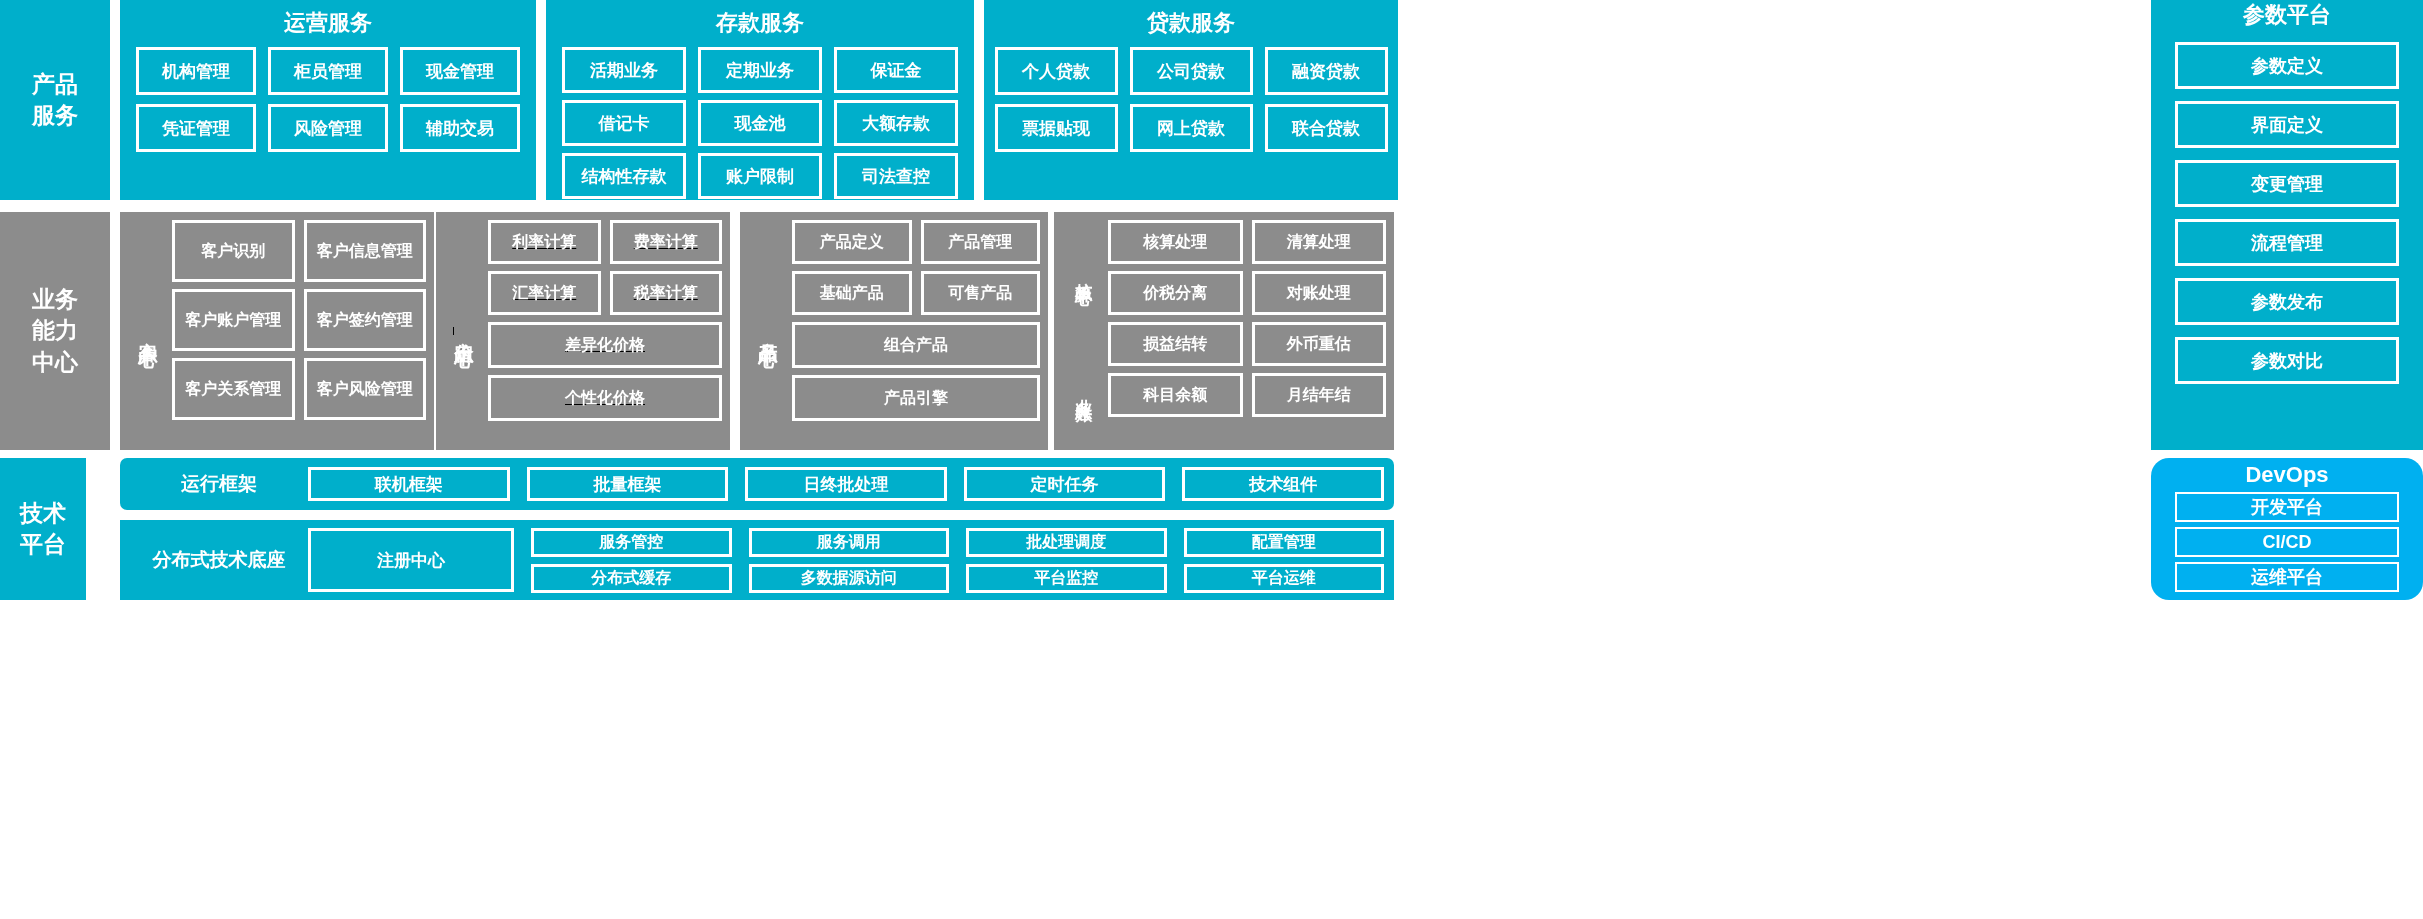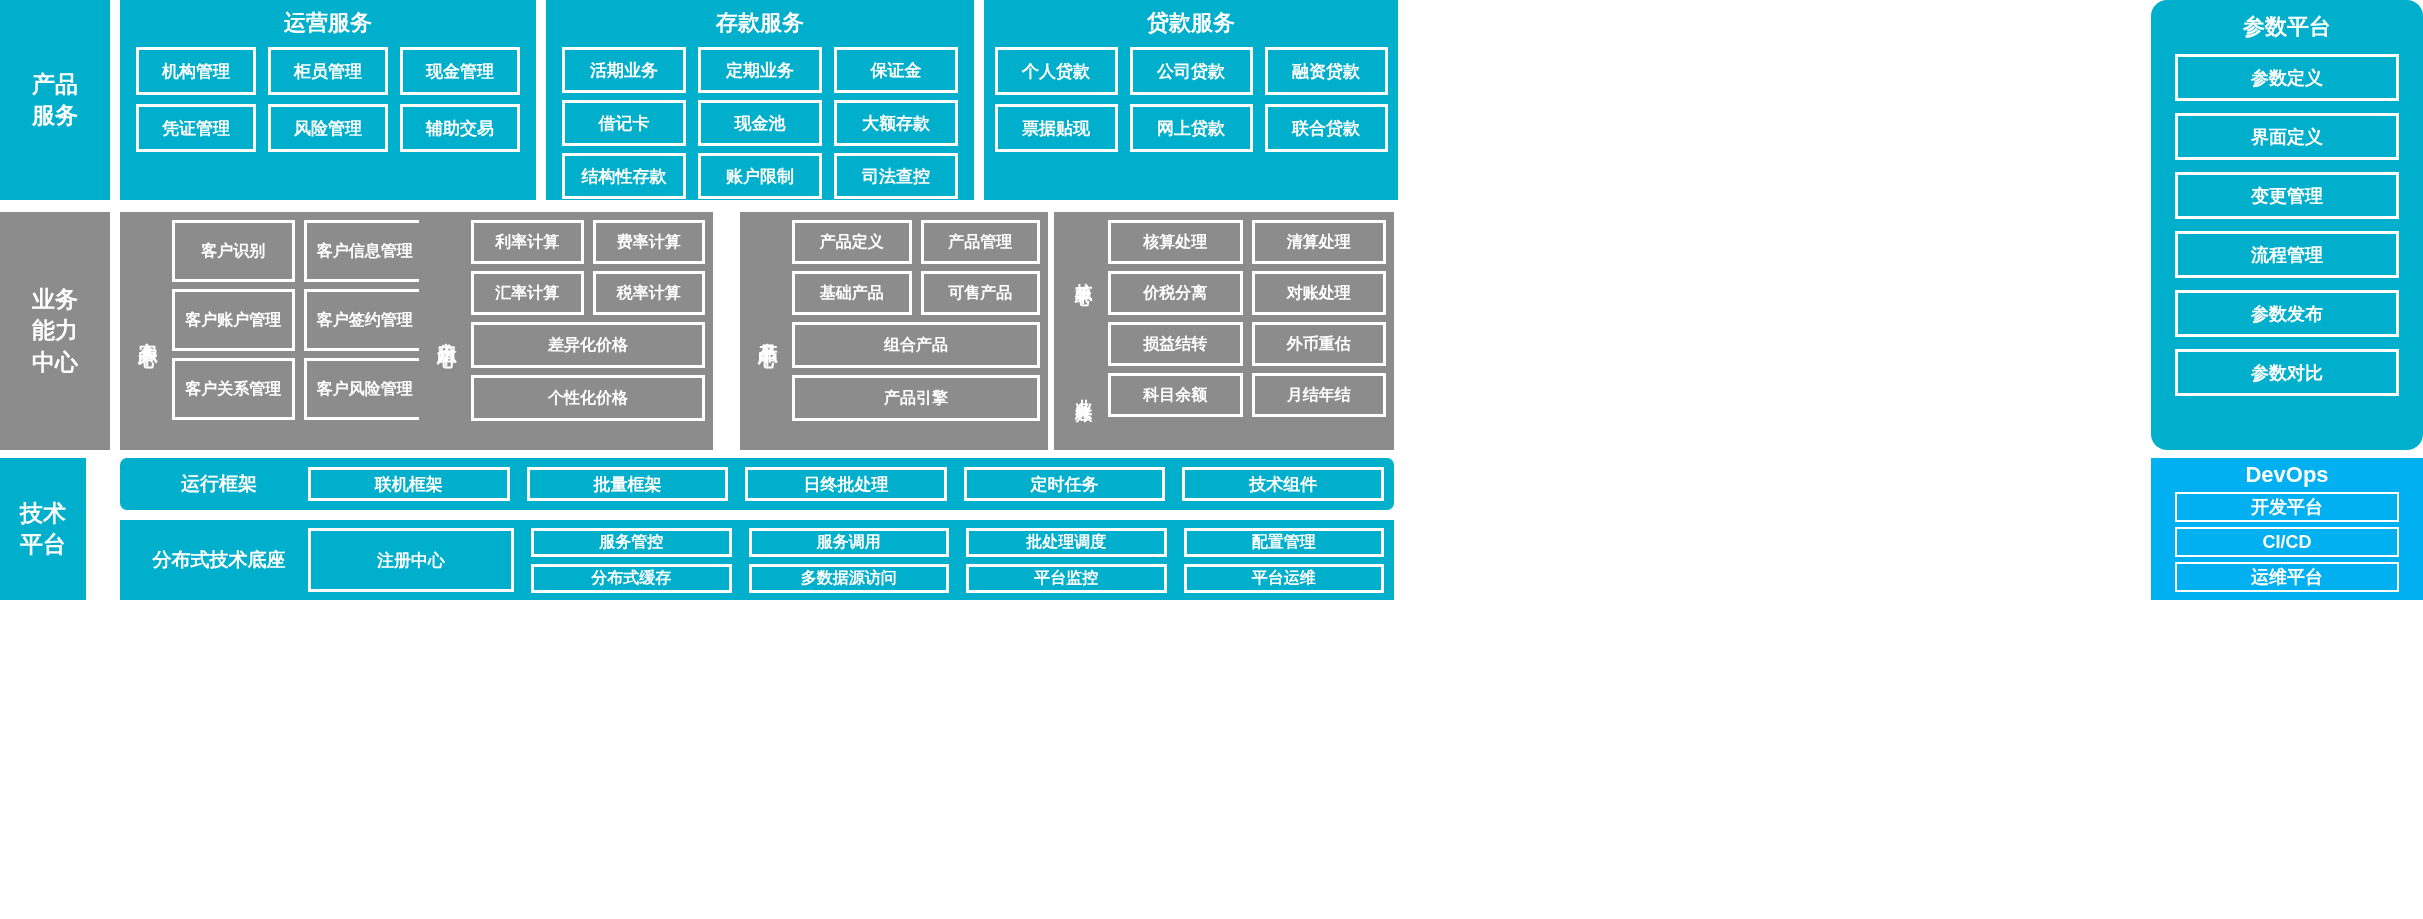--- a/index.html
+++ b/index.html
@@ -51,37 +51,37 @@
   .r1-group .group-title { font-size:22px; margin-bottom:9px; }
   .r1-grid { display:flex; flex-wrap:wrap; gap:9px 12px; justify-content:center; }
   .r1-grid .tile { width:120px; height:48px; font-size:17px; }
   .g-dep .r1-grid .tile { width:124px; height:46px; }
   .g-dep .r1-grid { gap:7px 12px; }
   .g-loan .r1-grid .tile { width:123px; height:48px; }
 
   
   .param-col {
     position:absolute; left:2151px; top:0; width:272px; height:450px;
-    background:#00AFCB; padding:12px 24px;border-radius:16px;
+    background:#00AFCB; padding:0 24px;
   }
   .param-col .group-title { font-size:22px; margin-bottom:12px; }
   .param-col .tile { width:100%; height:47px; font-size:18px; margin-bottom:12px; }
 
   
   .row2 { position:absolute; left:0; top:212px; width:2142px; height:238px; }
   .r2-left {
     position:absolute; left:0; top:0; width:110px; height:238px;
     background:#8C8C8C; font-size:23px; line-height:1.35;
   }
   .r2-group {
     position:absolute; top:0; height:238px; background:#8C8C8C;
     display:flex; align-items:stretch; padding:8px 8px;
   }
   .c-cust  { left:120px;  width:314px; }
-  .c-price { left:419px;  width:294px; }
+  .c-price { left:436px;  width:294px;text-decoration:underline; }
   .c-prod  { left:740px;  width:308px; }
   .c-acct  { left:1054px; width:340px; }
   .r2-group .vlabel { width:40px; font-size:19px; flex:0 0 40px; }
   .r2-body { flex:1; display:flex; flex-direction:column; gap:7px; padding-left:4px; }
   .r2-rowpair { display:flex; gap:9px; }
   .r2-rowpair .tile { flex:1; font-size:16px; }
   .r2-wide { font-size:16px; }
   .c-cust .r2-rowpair .tile { height:62px; }
   .c-price .r2-rowpair .tile { height:44px; }
   .c-price .r2-wide { height:46px; }
@@ -112,21 +112,21 @@
   .strip-items { flex:1; display:flex; gap:17px; }
   .r3-strip1 .tile { flex:1; height:34px; font-size:17px; }
   .reg-tile { width:206px; flex:0 0 206px; height:64px; font-size:17px; margin-right:17px; }
   .strip2-grid { flex:1; display:flex; flex-direction:column; gap:7px; }
   .strip2-row { display:flex; gap:17px; }
   .strip2-row .tile { flex:1; height:29px; font-size:16px; }
 
   
   .devops-col {
     position:absolute; left:2151px; top:458px; width:272px; height:142px;
-    background:#00B0F0; padding:4px 24px;
+    background:#00B0F0; padding:4px 24px;border-radius:18px;
   }
   .devops-col .group-title { font-size:22px; margin-bottom:4px; }
   .devops-col .tile { width:100%; height:30px; font-size:18px; margin-bottom:5px; border-width:2px; }
 </style>
 </head>
 <body>
 
 <div class="page">
 
   <div class="row1">

